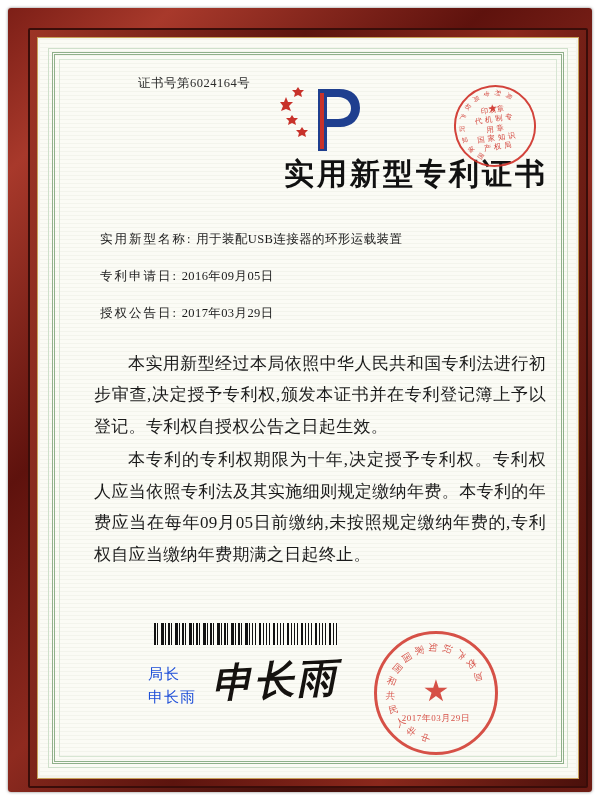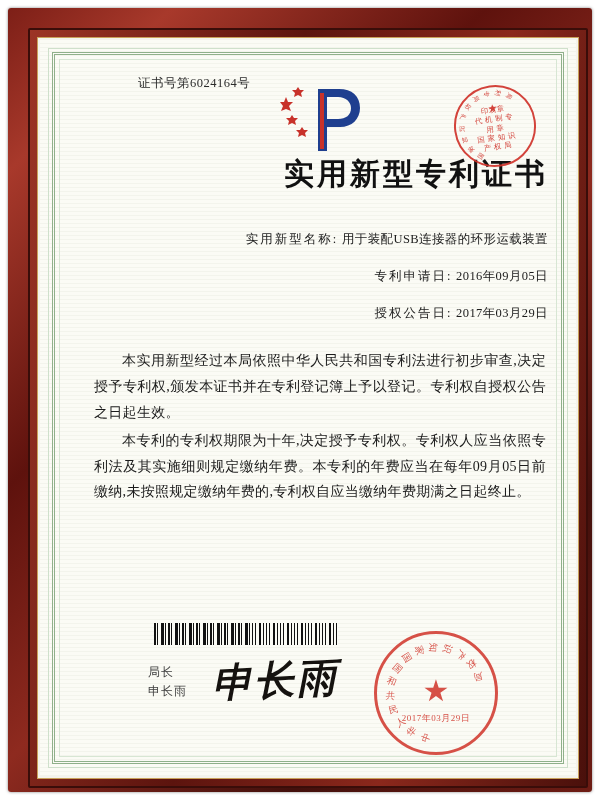--- a/index.html
+++ b/index.html
@@ -170,34 +170,33 @@
 
   .fields {
     margin-top: 36px;
     padding-left: 8px;
   }
   .field-row {
     font-size: 12.5px;
     color: #1b1b1b;
     margin-bottom: 20px;
     letter-spacing: 0.6px;
-    text-align: right;
   }
   .field-row .f-label {
     display: inline-block;
     letter-spacing: 2px;
   }
   .field-row .f-value {
     letter-spacing: 0.4px;
   }
 
   .body-text {
     margin-top: 26px;
     padding: 0 2px;
-    font-size: 14px;
+    font-size: 17px;
     line-height: 1.85;
     color: #1b1b1b;
     text-align: justify;
     letter-spacing: 0.3px;
   }
   .body-text p { margin: 0 0 2px 0; text-indent: 2em; }
 
   
   .barcode {
     position: absolute;
@@ -211,23 +210,23 @@
         #111 3px, #111 4px, #fbfbf5 4px, #fbfbf5 7px,
         #111 7px, #111 9.5px, #fbfbf5 9.5px, #fbfbf5 11px,
         #111 11px, #111 11.8px, #fbfbf5 11.8px, #fbfbf5 14px);
   }
 
   
   .sig-label {
     position: absolute;
     left: 56px;
     top: 588px;
-    font-size: 12px;
+    font-size: 15px;
     line-height: 1.55;
-    color: #404040;
+    color: #1d4ed8;
     letter-spacing: 1px;
   }
   .sig-script {
     position: absolute;
     left: 120px;
     top: 578px;
     font-size: 40px;
     font-family: "Liberation Serif", serif;
     font-style: italic;
     font-weight: bold;

